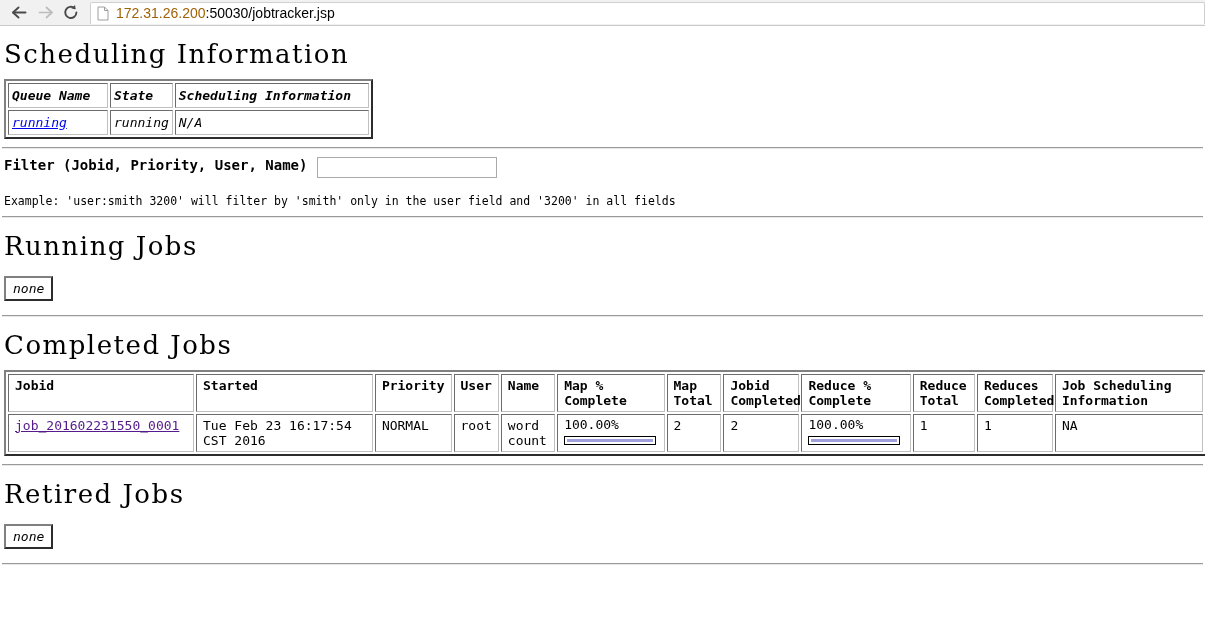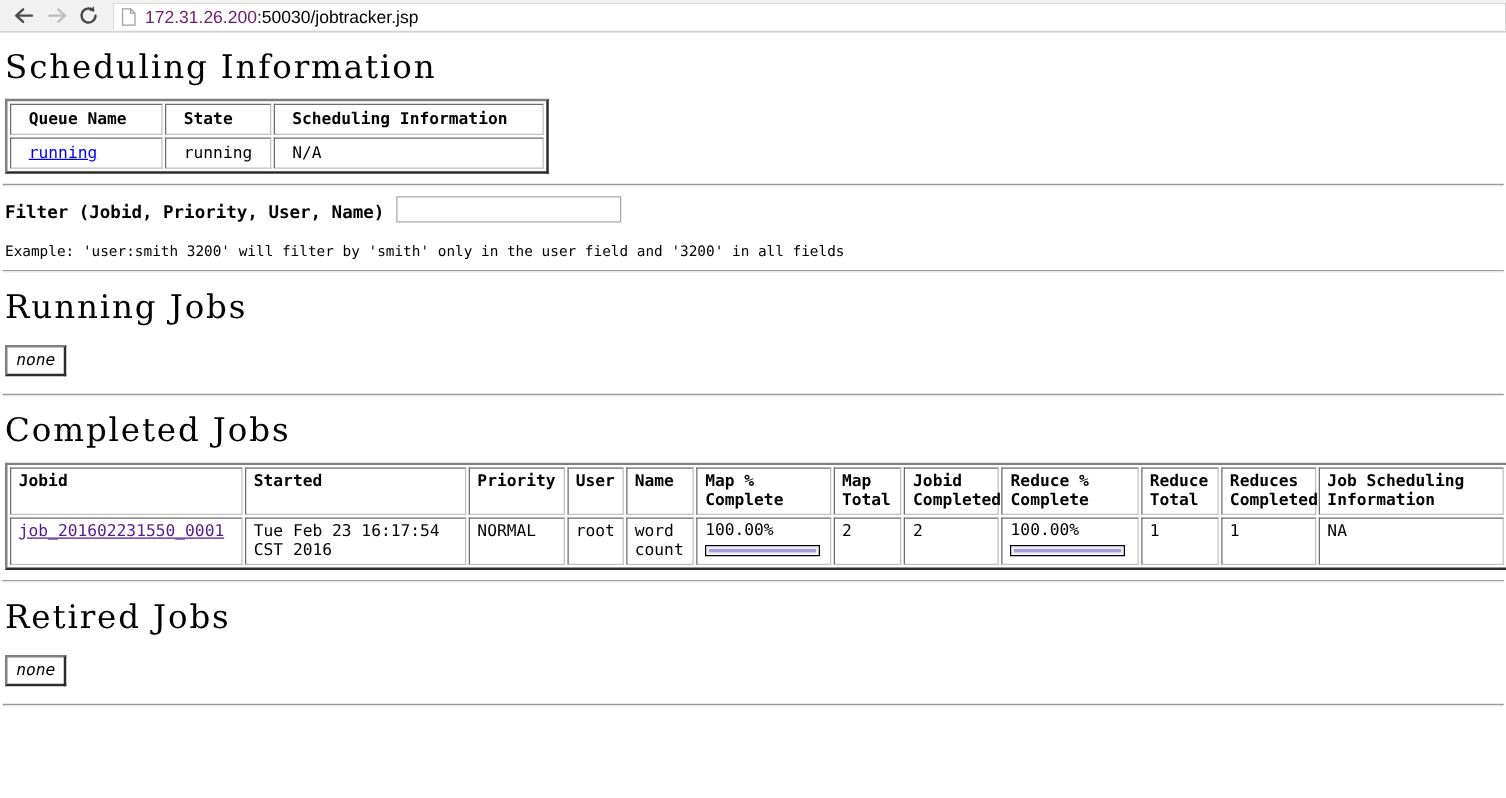--- a/index.html
+++ b/index.html
@@ -47,21 +47,21 @@
     align-items: center;
     padding: 0 6px;
     box-sizing: border-box;
     font-family: "Liberation Sans", sans-serif;
     font-size: 14px;
     color: #545454;
     overflow: hidden;
     white-space: nowrap;
   }
   #page-icon { margin-right: 7px; flex: 0 0 auto; display: flex; }
-  .url-host { color: #701a75; }
+  .url-host { color: #a16207; }
   .url-rest { color: #000000; }
 
   
   #page {
     padding: 0 2px;
     box-sizing: border-box;
   }
   h1.sect {
     font-family: "DejaVu Serif", "Liberation Serif", serif;
     font-size: 26px;
@@ -95,29 +95,29 @@
     vertical-align: top;
     font-weight: normal;
   }
   table.legacy th {
     font-weight: bold;
   }
 
   #queue-table td { white-space: nowrap; }
   #queue-table td.q-name { min-width: 92px; }
   #queue-table td.q-sched { min-width: 186px; }
-  #queue-table th, #queue-table td { padding: 4px 14px; }
+  #queue-table th, #queue-table td { padding: 4px 3px; font-style: italic; }
 
   a { color: #0000ee; text-decoration: underline; }
   a.visited { color: #551a8b; }
 
   
   #filter-row {
     display: flex;
-    align-items: flex-end;
+    align-items: flex-start;
     margin: 8px 0 16px 2px;
     font-family: "DejaVu Sans Mono", "Liberation Mono", monospace;
     font-size: 14px;
     font-weight: bold;
   }
   #filter-input {
     margin-left: 10px;
     width: 172px;
     height: 17px;
     border: 1px solid #a9a9a9;

